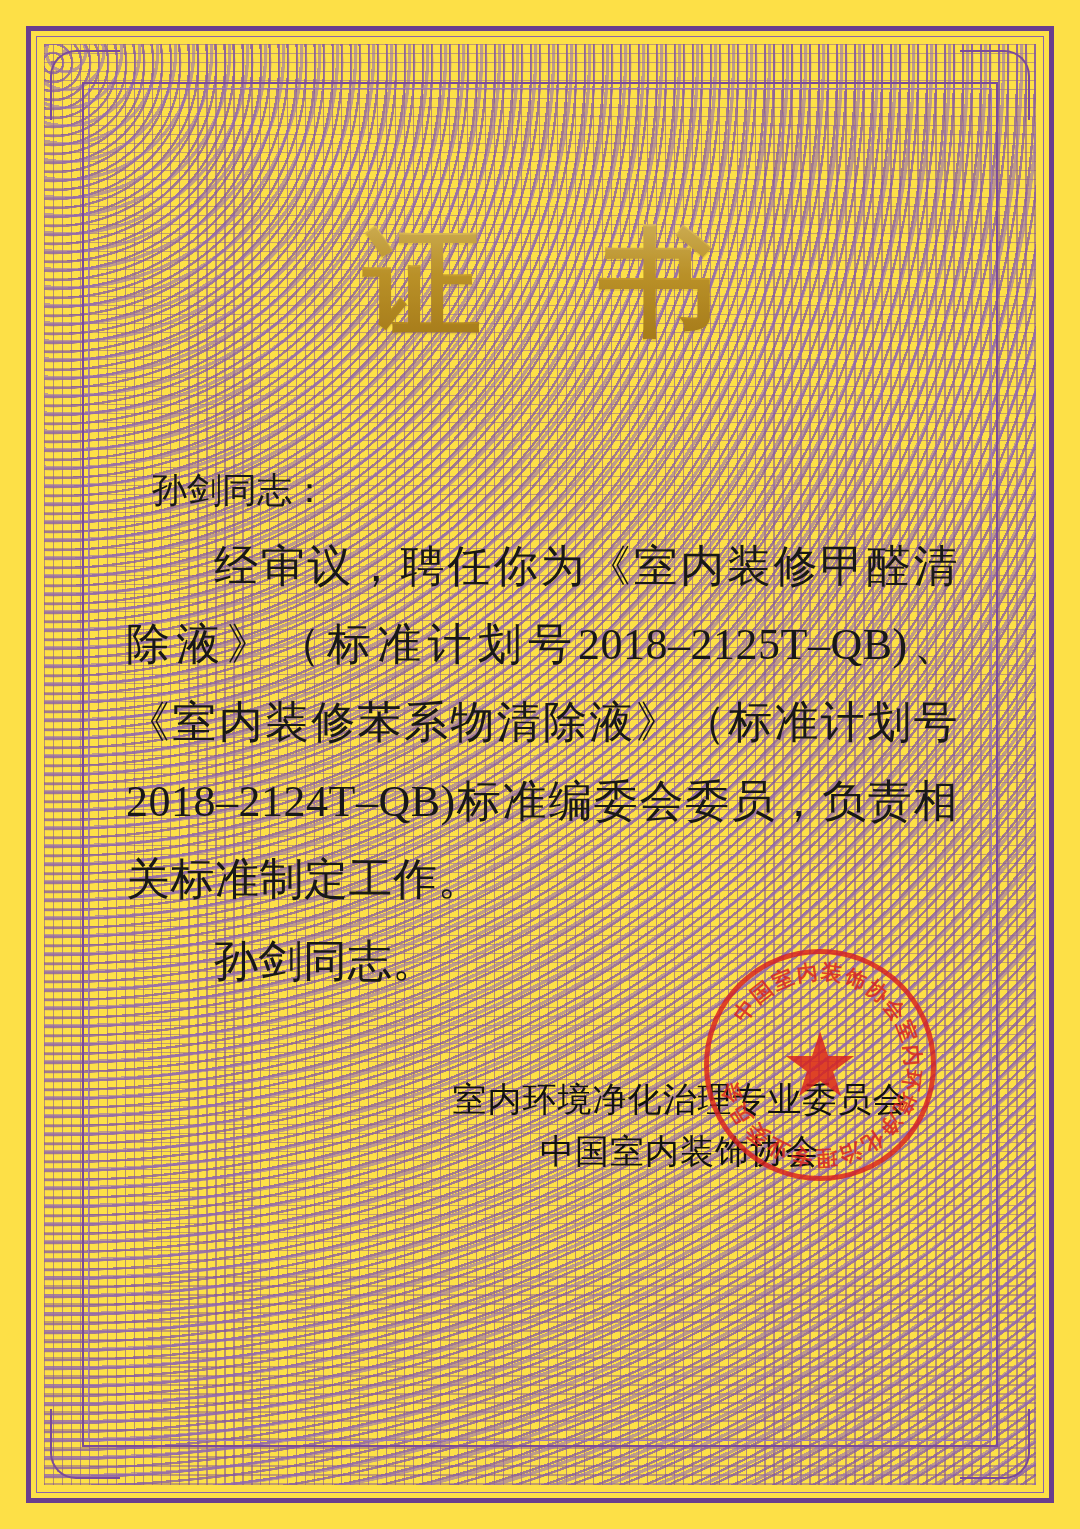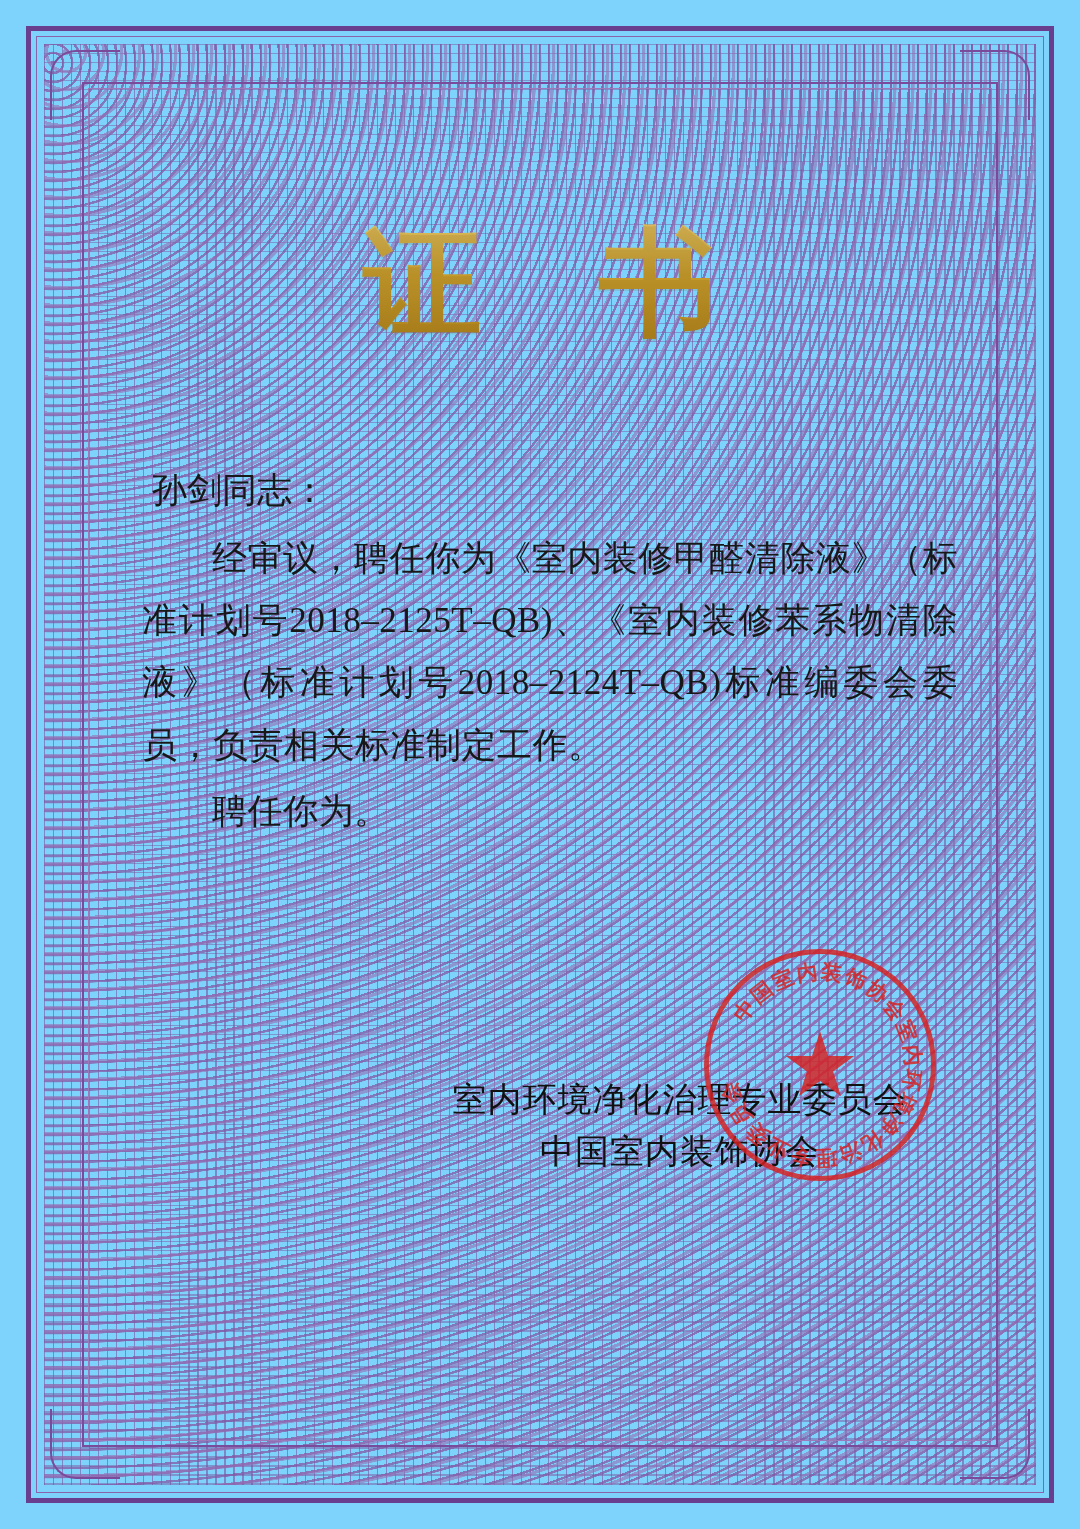--- a/index.html
+++ b/index.html
@@ -13,21 +13,21 @@
     height: 1529px;
     font-family: "Liberation Serif", "DejaVu Serif", serif;
     overflow: hidden;
   }
 
   .certificate {
     position: relative;
     width: 1080px;
     height: 1529px;
     box-sizing: border-box;
-    background: #7dd3fc;
+    background: #fde047;
   }
 
   
   .border-outer {
     position: absolute;
     left: 26px;
     top: 26px;
     right: 26px;
     bottom: 26px;
     border: 5px solid #6a3e8e;
@@ -151,23 +151,22 @@
   }
   .salutation {
     font-size: 35px;
     margin-bottom: 6px;
     padding-left: 26px;
   }
   .paragraph {
     text-align: justify;
     text-justify: inter-character;
     text-indent: 2em;
-    font-size: 35px;
+    font-size: 44px;
     letter-spacing: 0.5px;
-    margin-left: 16px;
   }
   .paragraph.short {
     margin-top: 4px;
   }
 
   
   .signature {
     position: absolute;
     right: 40px;
     bottom: 250px;
@@ -239,21 +238,21 @@
   <div class="corner bl"></div>
   <div class="corner br"></div>
 
   <div class="content">
 
     <div class="cert-title">证 书</div>
 
     <div class="body-block">
       <div class="salutation">孙剑同志：</div>
       <div class="paragraph">经审议，聘任你为《室内装修甲醛清除液》（标准计划号2018–2125T–QB)、《室内装修苯系物清除液》（标准计划号2018–2124T–QB)标准编委会委员，负责相关标准制定工作。</div>
-      <div class="paragraph short">聘任你为。</div>
+      <div class="paragraph short">孙剑同志。</div>
     </div>
 
     <div class="signature">
       <div class="sig-line org2">室内环境净化治理专业委员会</div>
       <div class="sig-line org1">中国室内装饰协会</div>
     </div>
 
     <div class="seal">
       <div class="seal-arc">
         <svg viewBox="0 0 222 222" aria-hidden="true">

